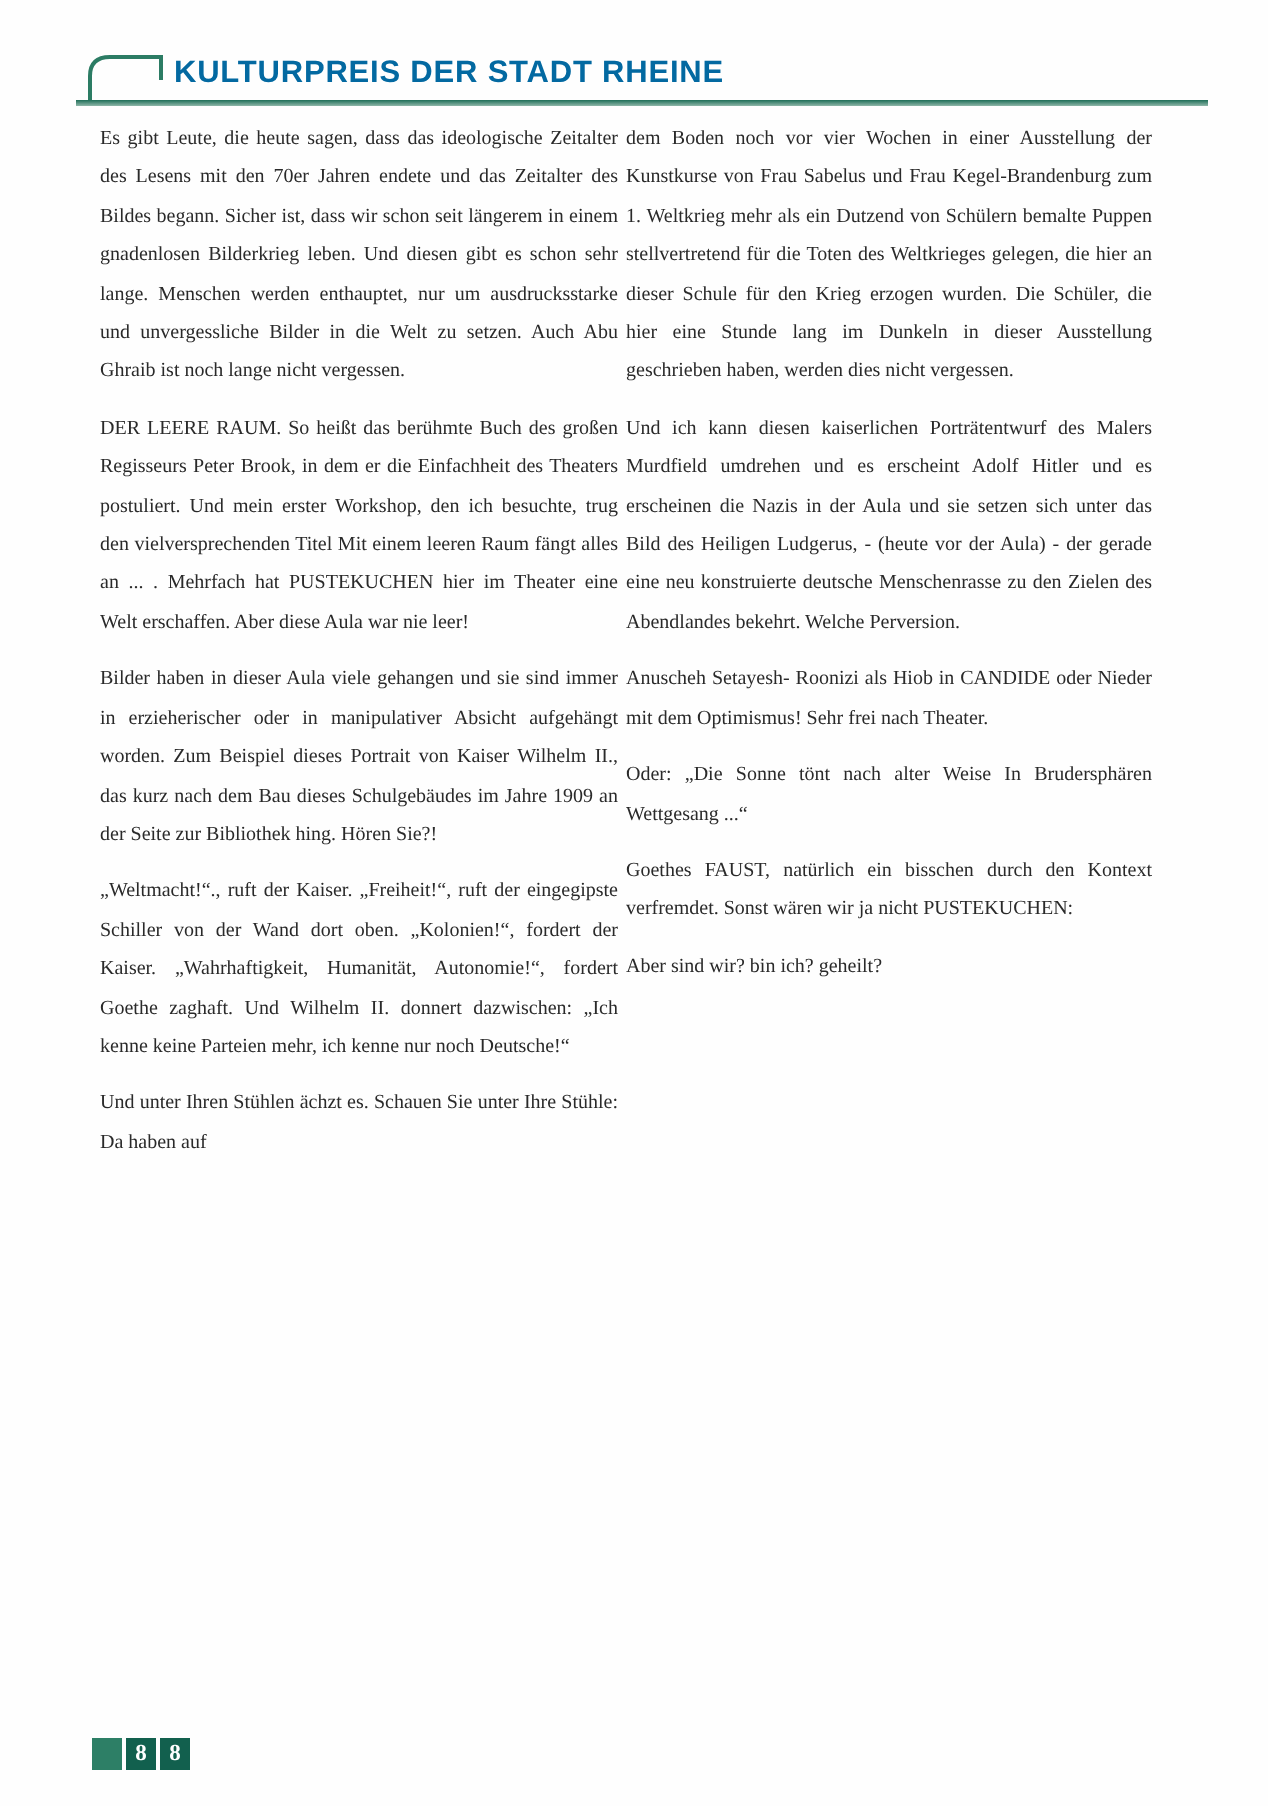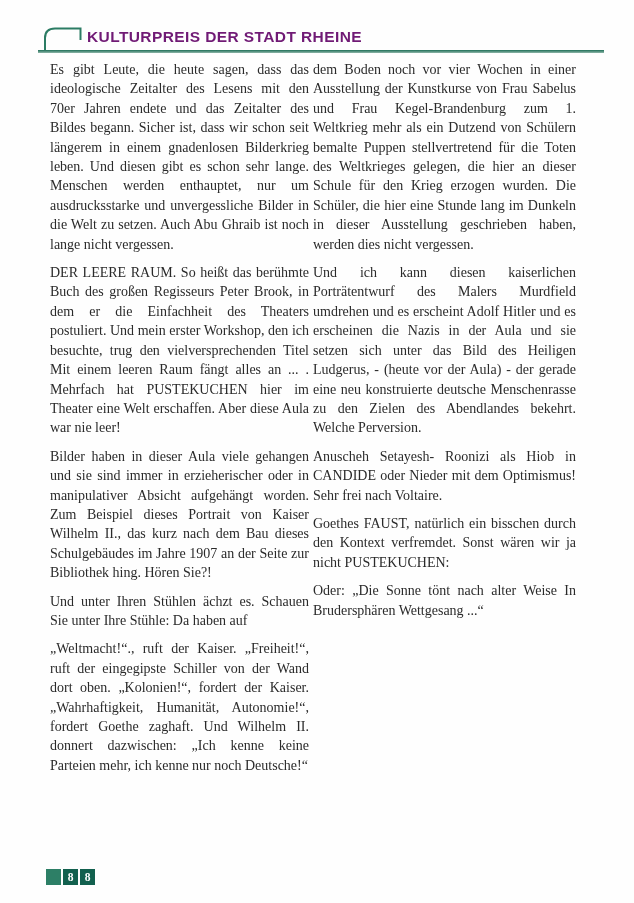--- a/index.html
+++ b/index.html
@@ -26,40 +26,40 @@
     height: 26px;
   }
   .header-title {
     position: absolute;
     left: 87px;
     top: 28px;
     font-family: "Liberation Sans", sans-serif;
     font-weight: bold;
     font-size: 15.5px;
     letter-spacing: 0.4px;
-    color: #701a75;
+    color: #0369a1;
     white-space: nowrap;
   }
   .header-rule {
     position: absolute;
     left: 38px;
     top: 50px;
     width: 566px;
     height: 3px;
     background: linear-gradient(#1e6e57, #8fb7a9);
   }
 
   
   .column {
     position: absolute;
     top: 60px;
     height: 808px;
     overflow: hidden;
     text-align: justify;
-    font-size: 14px;
+    font-size: 10px;
     line-height: 19.4px;
     hyphens: auto;
     -webkit-hyphens: auto;
   }
   .column p {
     margin: 0 0 9px 0;
   }
   .column-left  { left: 50px;  width: 259px; }
   .column-right { left: 313px; width: 263px; }
 
@@ -95,31 +95,32 @@
     <path d="M 1 26 L 1 11 Q 1 1.5 11 1.5 L 36.5 1.5 L 36.5 13" fill="none" stroke="#2c7c64" stroke-width="2"></path>
   </svg>
 
   <div class="header-title">KULTURPREIS DER STADT RHEINE</div>
 
   <div class="header-rule"></div>
 
   <div class="column column-left">
     <p>Es gibt Leute, die heute sagen, dass das ideologische Zeitalter des Lesens mit den 70er Jahren endete und das Zeitalter des Bildes begann. Sicher ist, dass wir schon seit längerem in einem gnadenlosen Bilderkrieg leben. Und diesen gibt es schon sehr lange. Menschen werden enthauptet, nur um ausdrucksstarke und unvergessliche Bilder in die Welt zu setzen. Auch Abu Ghraib ist noch lange nicht vergessen.</p>
     <p>DER LEERE RAUM. So heißt das berühmte Buch des großen Regisseurs Peter Brook, in dem er die Einfachheit des Theaters postuliert. Und mein erster Workshop, den ich besuchte, trug den vielversprechenden Titel Mit einem leeren Raum fängt alles an ... . Mehrfach hat PUSTEKUCHEN hier im Theater eine Welt erschaffen. Aber diese Aula war nie leer!</p>
-    <p>Bilder haben in dieser Aula viele gehangen und sie sind immer in erzieherischer oder in manipulativer Absicht aufgehängt worden. Zum Beispiel dieses Portrait von Kaiser Wilhelm II., das  kurz nach dem Bau dieses Schulgebäudes im Jahre 1907 an der Seite zur Bibliothek hing. Hören Sie?!</p>
+    <p>Bilder haben in dieser Aula viele gehangen und sie sind immer in erzieherischer oder in manipulativer Absicht aufgehängt worden. Zum Beispiel dieses Portrait von Kaiser Wilhelm II., das  kurz nach dem Bau dieses Schulgebäudes im Jahre 1909 an der Seite zur Bibliothek hing. Hören Sie?!</p>
+    <p>„Weltmacht!“., ruft der Kaiser. „Freiheit!“, ruft der eingegipste Schiller von der Wand dort oben. „Kolonien!“, fordert der Kaiser. „Wahrhaftigkeit, Humanität, Autonomie!“,  fordert Goethe zaghaft. Und Wilhelm II. donnert dazwischen: „Ich kenne keine Parteien mehr, ich kenne nur noch Deutsche!“</p>
     <p>Und unter Ihren Stühlen ächzt es. Schauen Sie unter Ihre Stühle: Da haben auf</p>
-    <p>„Weltmacht!“., ruft der Kaiser. „Freiheit!“, ruft der eingegipste Schiller von der Wand dort oben. „Kolonien!“, fordert der Kaiser. „Wahrhaftigkeit, Humanität, Autonomie!“,  fordert Goethe zaghaft. Und Wilhelm II. donnert dazwischen: „Ich kenne keine Parteien mehr, ich kenne nur noch Deutsche!“</p>
   </div>
 
   <div class="column column-right">
     <p>dem Boden noch vor vier Wochen in einer Ausstellung der Kunstkurse von Frau Sabelus und Frau Kegel-Brandenburg zum 1. Weltkrieg mehr als ein Dutzend von Schülern bemalte Puppen stellvertretend für die Toten des Weltkrieges gelegen, die hier an dieser Schule für den Krieg erzogen wurden. Die Schüler, die hier eine Stunde lang im Dunkeln in dieser Ausstellung geschrieben haben, werden dies nicht vergessen.</p>
     <p>Und ich kann diesen kaiserlichen Porträtentwurf des Malers Murdfield umdrehen und es erscheint Adolf Hitler und es erscheinen die Nazis in der Aula und sie setzen sich unter das Bild des Heiligen Ludgerus, -  (heute vor der Aula) -  der gerade eine neu konstruierte deutsche Menschenrasse zu den Zielen des Abendlandes bekehrt. Welche Perversion.</p>
-    <p>Anuscheh Setayesh- Roonizi als Hiob in CANDIDE oder Nieder mit dem Optimismus! Sehr frei nach Voltaire.</p>
+    <p>Anuscheh Setayesh- Roonizi als Hiob in CANDIDE oder Nieder mit dem Optimismus! Sehr frei nach Theater.</p>
+    <p>Oder: „Die Sonne tönt nach alter Weise In Brudersphären Wettgesang ...“</p>
     <p>Goethes FAUST, natürlich ein bisschen durch den Kontext verfremdet. Sonst wären wir ja nicht PUSTEKUCHEN:</p>
-    <p>Oder: „Die Sonne tönt nach alter Weise In Brudersphären Wettgesang ...“</p>
+    <p>Aber sind wir? bin ich? geheilt?</p>
   </div>
 
   <div class="pagenum">
     <span class="box blank"></span>
     <span class="box">8</span>
     <span class="box">8</span>
   </div>
 
 </div>
 

